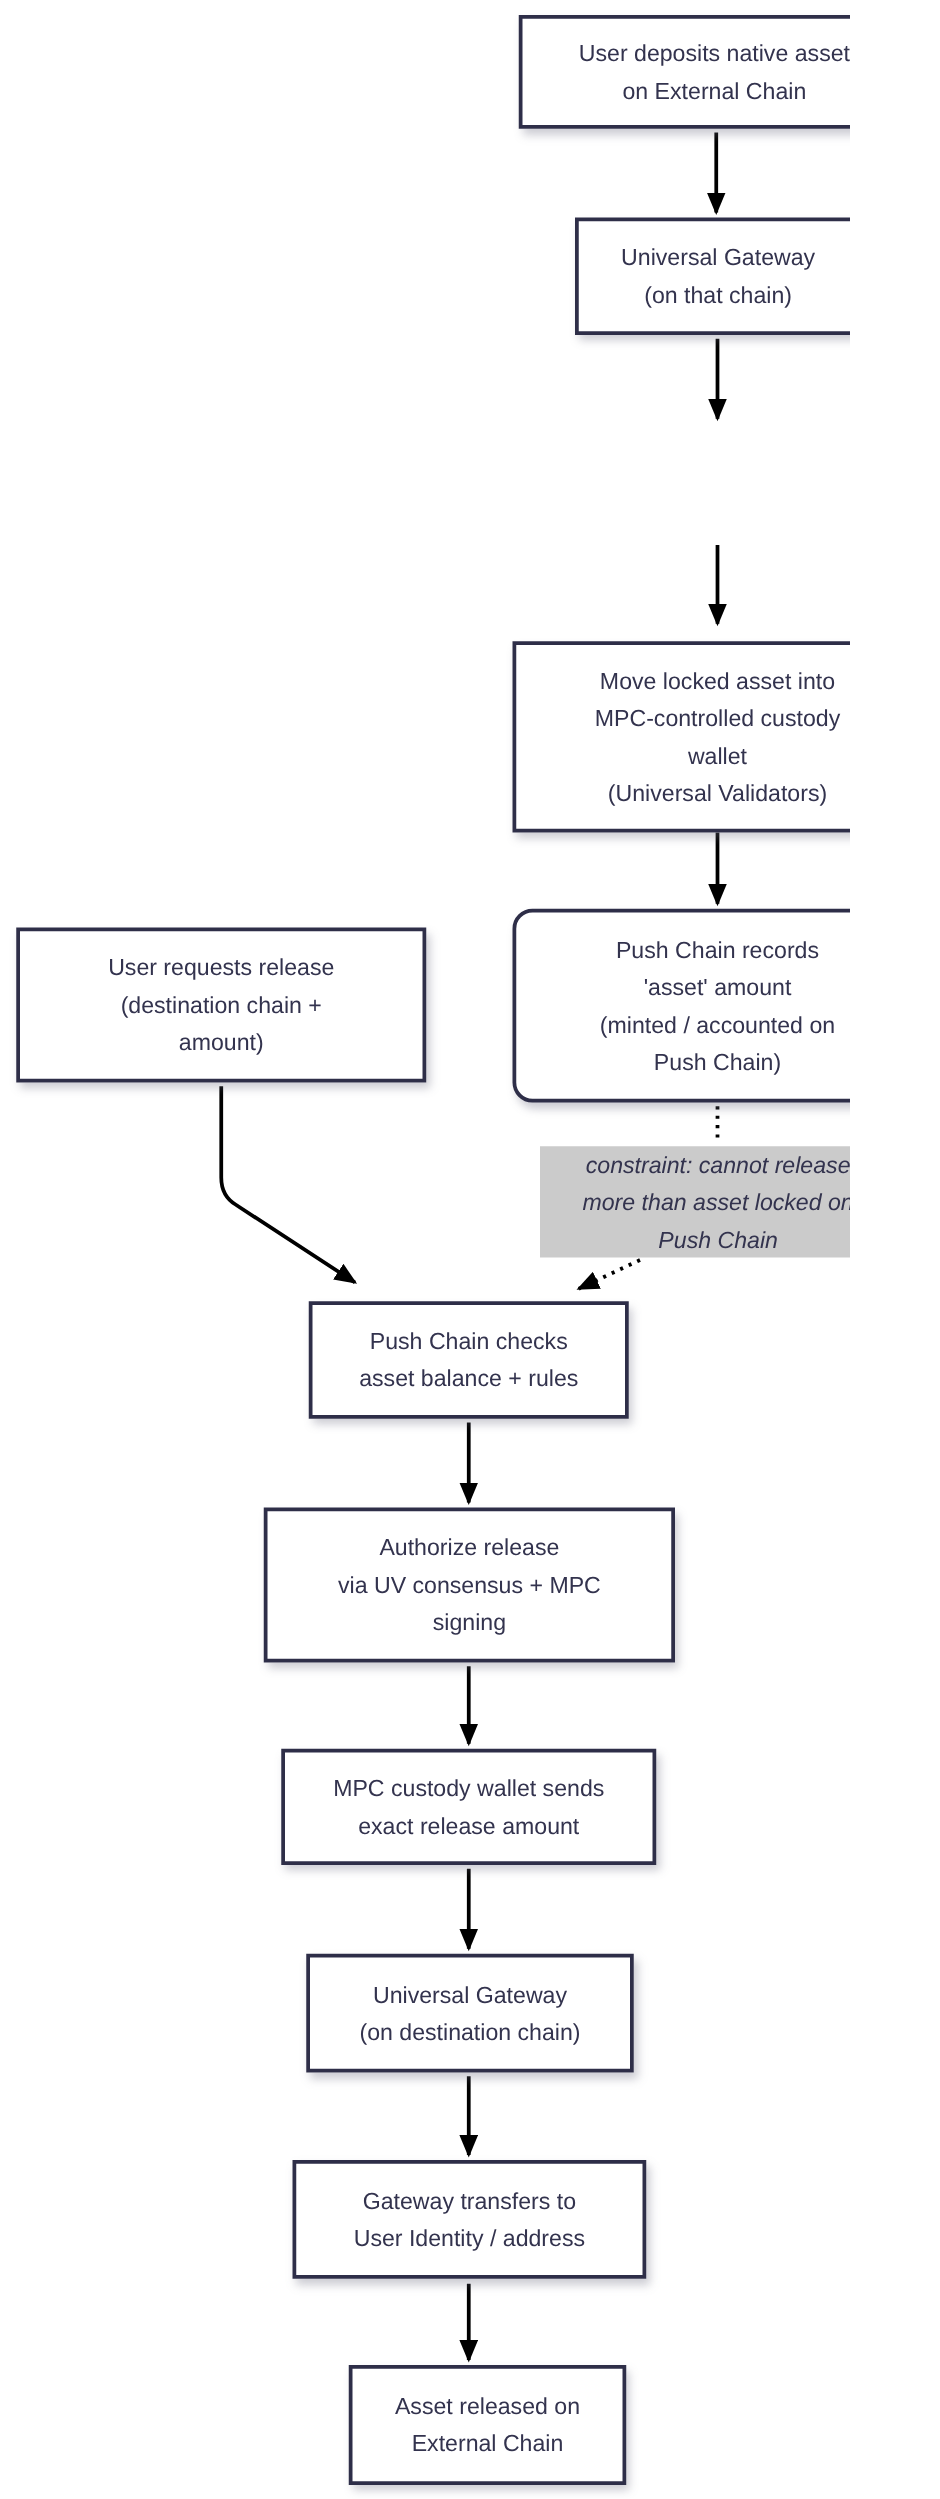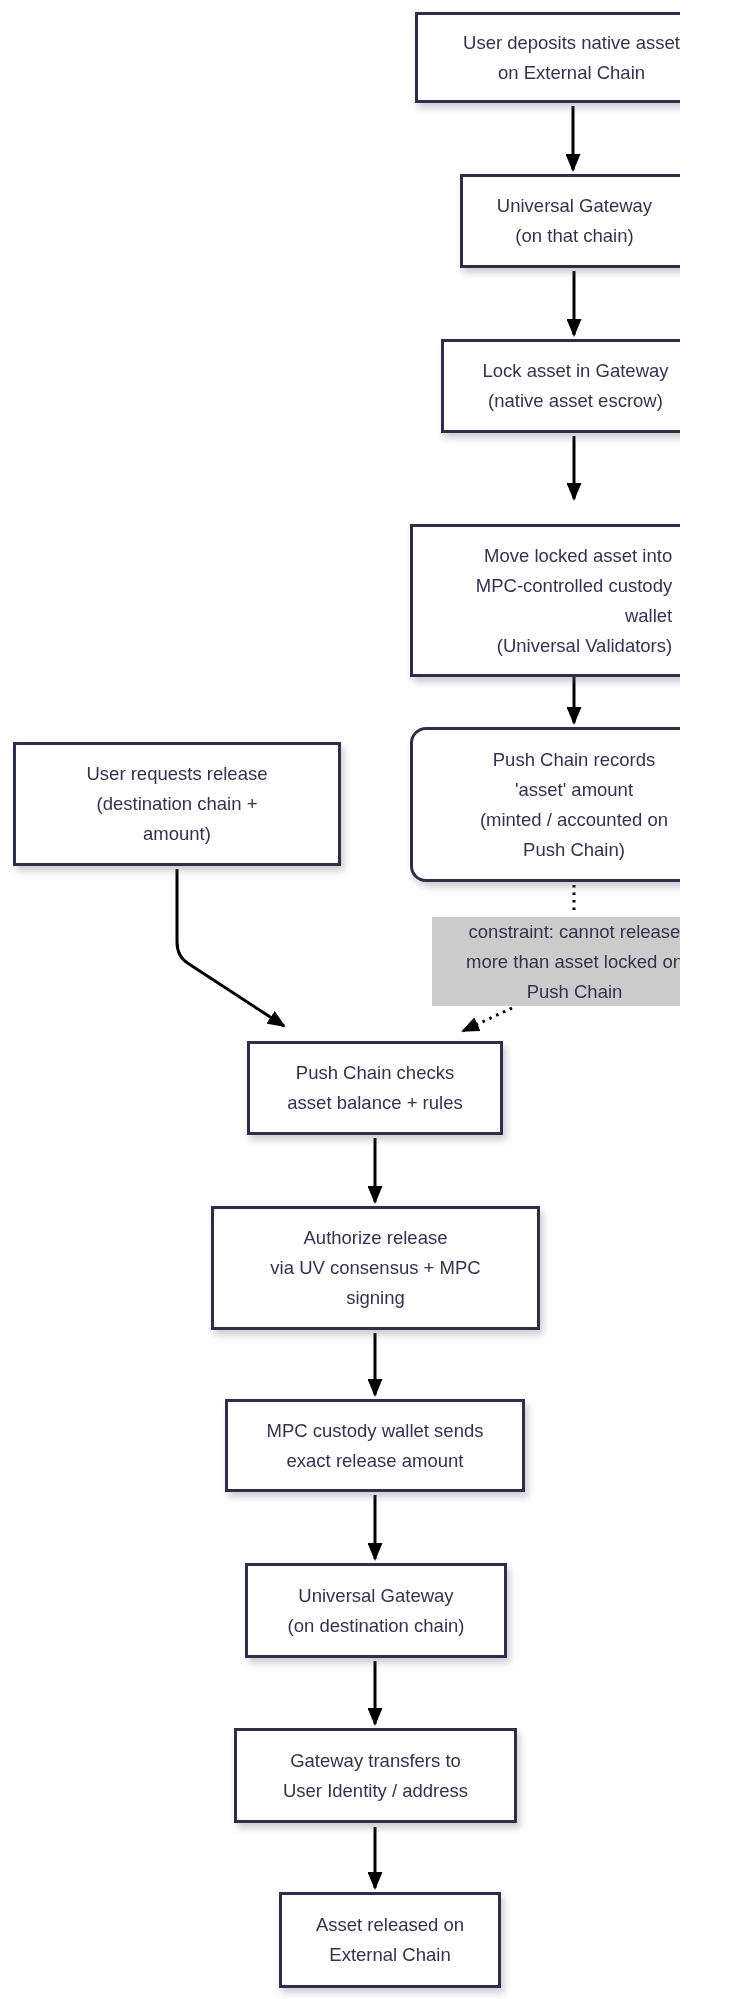--- a/index.html
+++ b/index.html
@@ -50,26 +50,27 @@
     font-weight:500;
     line-height:30px;
     white-space:pre-line;
     box-shadow:3px 5px 7px rgba(110,110,130,0.35);
     padding:2px 4px;
   }
   .node.constraint{
     background:var(--constraint-bg);
     border:none;
     box-shadow:none;
+    font-style:italic;
   }
   
   .n-deposit   {left:415px;top:12px;  width:313px;height:91px;}
   .n-gwsrc     {left:460px;top:174px; width:229px;height:94px;}
   .n-lock      {left:441px;top:339px; width:269px;height:94px;}
-  .n-custody   {left:410px;top:524px; width:328px;height:153px;text-align:right;}
+  .n-custody   {left:410px;top:513px; width:328px;height:153px;}
   .n-records   {left:410px;top:727px; width:328px;height:155px;border-radius:16px;}
   .n-request   {left:13px; top:742px; width:328px;height:124px;}
   .n-constraint{left:432px;top:917px; width:285px;height:89px;}
   .n-checks    {left:247px;top:1041px;width:256px;height:94px;}
   .n-authorize {left:211px;top:1206px;width:329px;height:124px;}
   .n-mpc       {left:225px;top:1399px;width:300px;height:93px;}
   .n-gwdest    {left:245px;top:1563px;width:262px;height:95px;}
   .n-transfer  {left:234px;top:1728px;width:283px;height:95px;}
   .n-released  {left:279px;top:1892px;width:222px;height:96px;}
 </style>
@@ -97,22 +98,20 @@
     <path class="edge" d="M375,1661 L375,1724" marker-end="url(#arrowhead)"></path>
     <path class="edge" d="M375,1827 L375,1888" marker-end="url(#arrowhead)"></path>
   </svg>
 
   <div class="node n-deposit">User deposits native asset
 on External Chain</div>
 
   <div class="node n-gwsrc">Universal Gateway
 (on that chain)</div>
 
-  <div class="node n-lock">Lock asset in Gateway
-(native asset escrow)</div>
 
   <div class="node n-custody">Move locked asset into
 MPC-controlled custody
 wallet
 (Universal Validators)</div>
 
   <div class="node n-records">Push Chain records
 'asset' amount
 (minted / accounted on
 Push Chain)</div>

